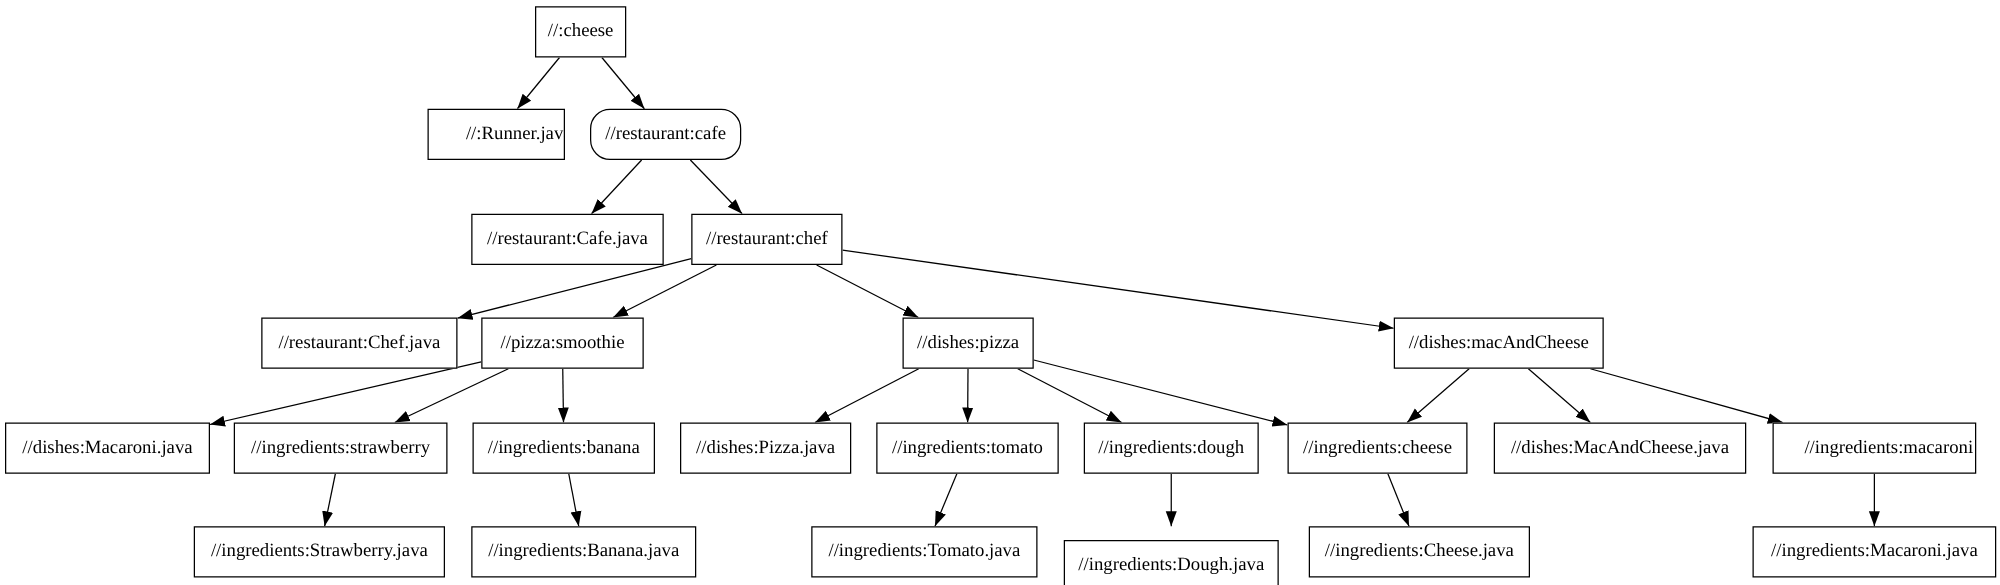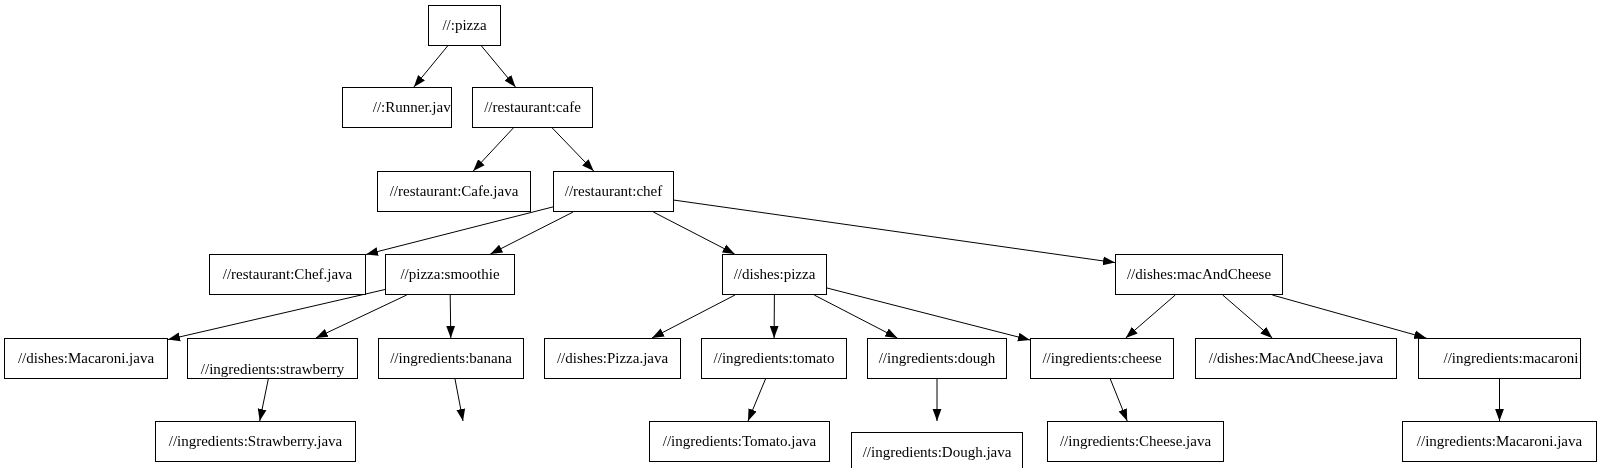--- a/index.html
+++ b/index.html
@@ -81,26 +81,26 @@
       <line x1="765.5" y1="379.0" x2="748.0" y2="421.0" marker-end="url(#arrowhead)"></line>
       <line x1="937.0" y1="379.0" x2="937.0" y2="421.0" marker-end="url(#arrowhead)"></line>
       <line x1="1110.3" y1="379.0" x2="1127.2" y2="421.0" marker-end="url(#arrowhead)"></line>
       <line x1="1175.3" y1="295.0" x2="1125.7" y2="338.0" marker-end="url(#arrowhead)"></line>
       <line x1="1222.7" y1="295.0" x2="1272.3" y2="338.0" marker-end="url(#arrowhead)"></line>
       <line x1="1272.3" y1="295.0" x2="1426.2" y2="338.0" marker-end="url(#arrowhead)"></line>
       <line x1="1499.5" y1="379.0" x2="1499.5" y2="421.0" marker-end="url(#arrowhead)"></line>
     </svg>
   <div class="nodes">
       <div class="node" style="left: 428px; top: 5px; width: 73px; height: 41px;">
-        <span>//:pizza</span>
+        <span>//:cheese</span>
       </div>
       <div class="node" style="left: 342px; top: 87px; width: 110px; height: 41px; padding-left: 36px;">
         <span>//:Runner.java</span>
       </div>
-      <div class="node" style="left: 472px; top: 87px; width: 121px; height: 41px;">
+      <div class="node" style="left: 472px; top: 87px; width: 121px; height: 41px; border-radius: 16px;">
         <span>//restaurant:cafe</span>
       </div>
       <div class="node" style="left: 377px; top: 171px; width: 154px; height: 41px;">
         <span>//restaurant:Cafe.java</span>
       </div>
       <div class="node" style="left: 553px; top: 171px; width: 121px; height: 41px;">
         <span>//restaurant:chef</span>
       </div>
       <div class="node" style="left: 209px; top: 254px; width: 157px; height: 41px;">
         <span>//restaurant:Chef.java</span>
@@ -110,21 +110,21 @@
       </div>
       <div class="node" style="left: 722px; top: 254px; width: 105px; height: 41px;">
         <span>//dishes:pizza</span>
       </div>
       <div class="node" style="left: 1115px; top: 254px; width: 168px; height: 41px;">
         <span>//dishes:macAndCheese</span>
       </div>
       <div class="node" style="left: 4px; top: 338px; width: 164px; height: 41px;">
         <span>//dishes:Macaroni.java</span>
       </div>
-      <div class="node" style="left: 187px; top: 338px; width: 171px; height: 41px; align-items: flex-end;">
+      <div class="node" style="left: 187px; top: 338px; width: 171px; height: 41px;">
         <span>//ingredients:strawberry</span>
       </div>
       <div class="node" style="left: 378px; top: 338px; width: 146px; height: 41px;">
         <span>//ingredients:banana</span>
       </div>
       <div class="node" style="left: 544px; top: 338px; width: 137px; height: 41px;">
         <span>//dishes:Pizza.java</span>
       </div>
       <div class="node" style="left: 701px; top: 338px; width: 146px; height: 41px;">
         <span>//ingredients:tomato</span>
@@ -137,20 +137,23 @@
       </div>
       <div class="node" style="left: 1195px; top: 338px; width: 202px; height: 41px;">
         <span>//dishes:MacAndCheese.java</span>
       </div>
       <div class="node" style="left: 1418px; top: 338px; width: 163px; height: 41px; padding-left: 23px;">
         <span>//ingredients:macaroni</span>
       </div>
       <div class="node" style="left: 155px; top: 421px; width: 201px; height: 41px;">
         <span>//ingredients:Strawberry.java</span>
       </div>
+      <div class="node" style="left: 377px; top: 421px; width: 180px; height: 41px;">
+        <span>//ingredients:Banana.java</span>
+      </div>
       <div class="node" style="left: 649px; top: 421px; width: 181px; height: 41px;">
         <span>//ingredients:Tomato.java</span>
       </div>
       <div class="node" style="left: 851px; top: 432px; width: 172px; height: 41px;">
         <span>//ingredients:Dough.java</span>
       </div>
       <div class="node" style="left: 1047px; top: 421px; width: 177px; height: 41px;">
         <span>//ingredients:Cheese.java</span>
       </div>
       <div class="node" style="left: 1402px; top: 421px; width: 195px; height: 41px;">

